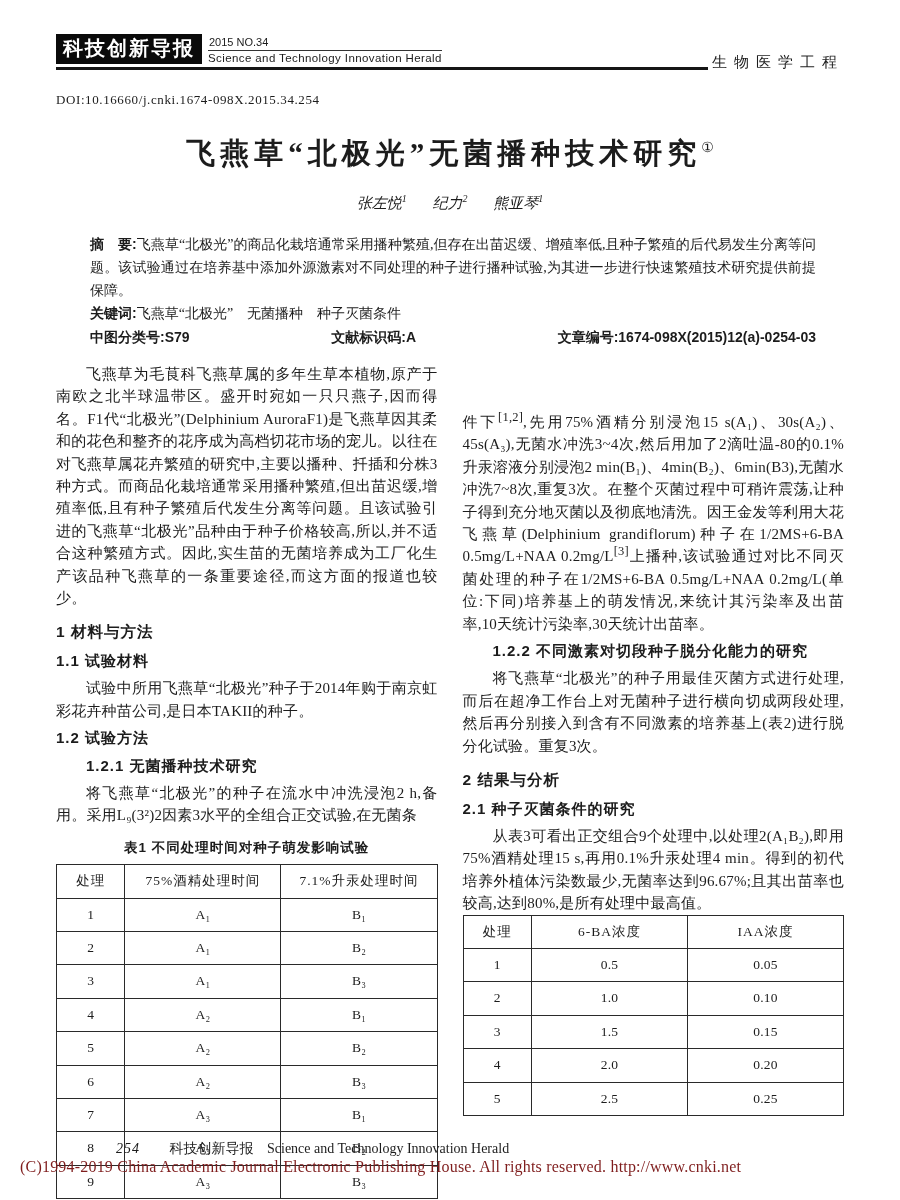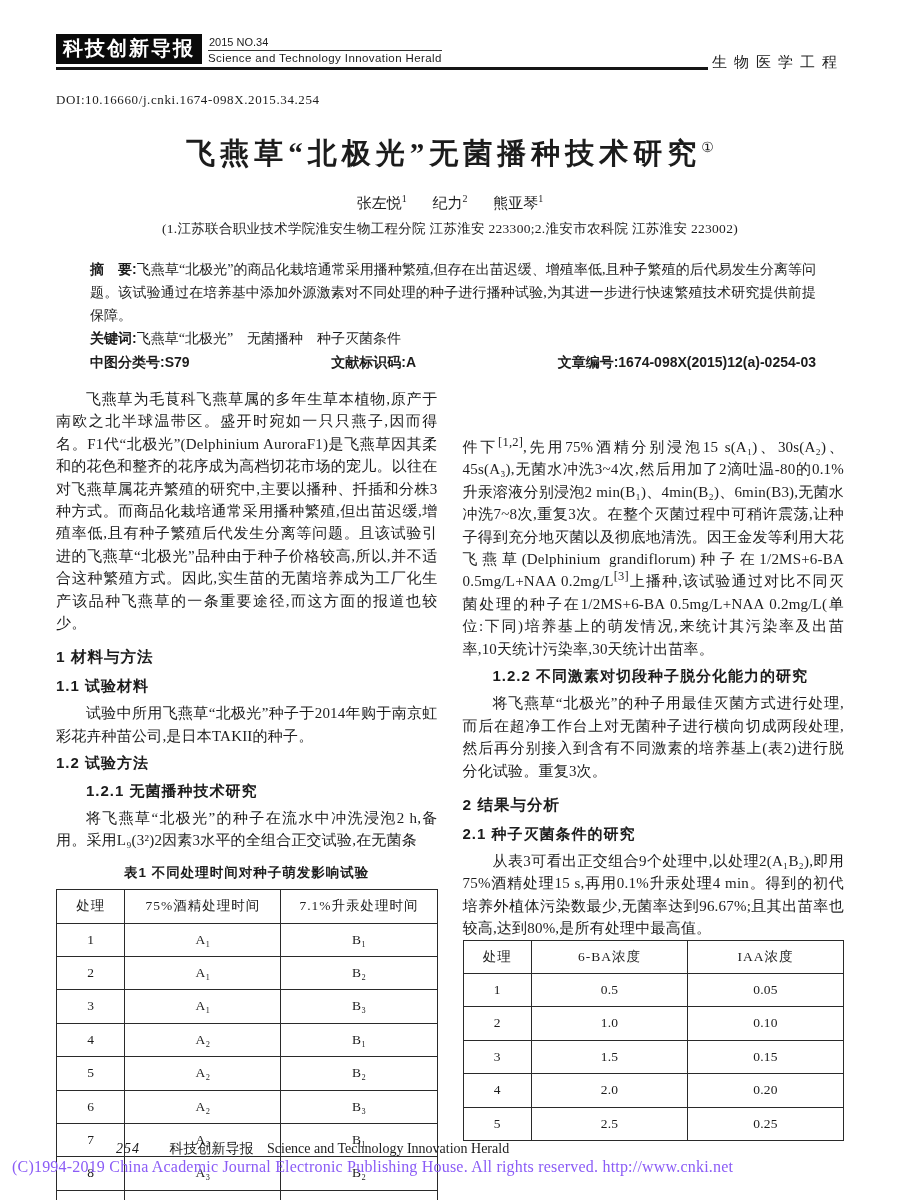--- a/index.html
+++ b/index.html
@@ -17,21 +17,21 @@
   .issue-block{margin-left:6px;font-family:"Liberation Sans",sans-serif;line-height:1.05;}
   .issue-no{font-size:11px;border-bottom:1px solid #333;padding:0 14px 1px 1px;}
   .journal-en{font-size:11.5px;letter-spacing:.4px;padding-top:1px;}
   .section-label{font-size:15px;letter-spacing:7px;padding-left:4px;margin-bottom:-2px;white-space:nowrap;font-family:"Liberation Sans",sans-serif;}
 
   .doi-line{margin-top:22px;font-size:13px;letter-spacing:.6px;}
 
   
   .title{margin-top:26px;text-align:center;font-size:29px;font-weight:bold;letter-spacing:5px;}
   .title sup{font-size:14px;font-weight:normal;letter-spacing:0;}
-  .authors{margin-top:20px;text-align:center;font-size:15px;}
+  .authors{margin-top:20px;text-align:center;font-size:15px;font-style:italic;}
   .authors .author{margin:0 11px;}
   .authors sup{font-size:10px;}
   .affiliation{margin-top:7px;text-align:center;font-size:13.5px;letter-spacing:.3px;}
 
   
   .abstract-block{margin:20px 28px 0 34px;font-size:14px;line-height:23px;text-align:justify;}
   .ab-label{font-weight:bold;font-family:"Liberation Sans",sans-serif;}
   .misc-line{display:flex;justify-content:space-between;margin-top:1px;}
 
   
@@ -55,21 +55,21 @@
   
   .footnote{margin-top:12px;}
   .fn-rule{width:388px;border-top:3px solid #151515;margin-bottom:7px;}
   .fn-line{font-size:13.5px;line-height:21.5px;letter-spacing:.2px;}
   .fn-line.indent{padding-left:1em;}
 
   
   .footer-journal{position:absolute;left:116px;top:1140px;font-size:14px;}
   .footer-journal .pageno{letter-spacing:1px;margin-right:26px;font-style:italic;}
   .footer-journal .cn{margin-right:10px;}
-  .footer-copyright{position:absolute;left:0;top:1158px;width:100%;font-size:16px;color:#8b5cf6;padding-left:12px;box-sizing:border-box;letter-spacing:.2px;}
+  .footer-copyright{position:absolute;left:0;top:1158px;width:100%;font-size:16px;color:#7f1d1d;padding-left:20px;box-sizing:border-box;letter-spacing:.2px;}
 </style>
 </head>
 <body>
 
 <div class="page">
 
   <div class="header-row">
     <div class="header-left">
       <div class="logo-box">科技创新导报</div>
       <div class="issue-block">
@@ -83,21 +83,20 @@
   <div class="doi-line">DOI:10.16660/j.cnki.1674-098X.2015.34.254</div>
 
   <div class="title"><span>飞燕草“北极光”无菌播种技术研究</span><sup>①</sup></div>
 
   <div class="authors">
     <span class="author"><span>张左悦</span><sup>1</sup></span>
     <span class="author"><span>纪力</span><sup>2</sup></span>
     <span class="author"><span>熊亚琴</span><sup>1</sup></span>
   </div>
 
-  <div class="affiliation">(1.江苏联合职业技术学院淮安生物工程分院  江苏淮安  223300;2.淮安市农科院  江苏淮安  223002)</div>
 
   <div class="abstract-block">
     <div><span class="ab-label">摘　要:</span><span>飞燕草“北极光”的商品化栽培通常采用播种繁殖,但存在出苗迟缓、增殖率低,且种子繁殖的后代易发生分离等问题。该试验通过在培养基中添加外源激素对不同处理的种子进行播种试验,为其进一步进行快速繁殖技术研究提供前提保障。</span></div>
     <div><span class="ab-label">关键词:</span><span>飞燕草“北极光”　无菌播种　种子灭菌条件</span></div>
     <div class="misc-line">
       <span class="ab-label">中图分类号:S79</span>
       <span class="ab-label">文献标识码:A</span>
       <span class="ab-label">文章编号:1674-098X(2015)12(a)-0254-03</span>
     </div>
   </div>

